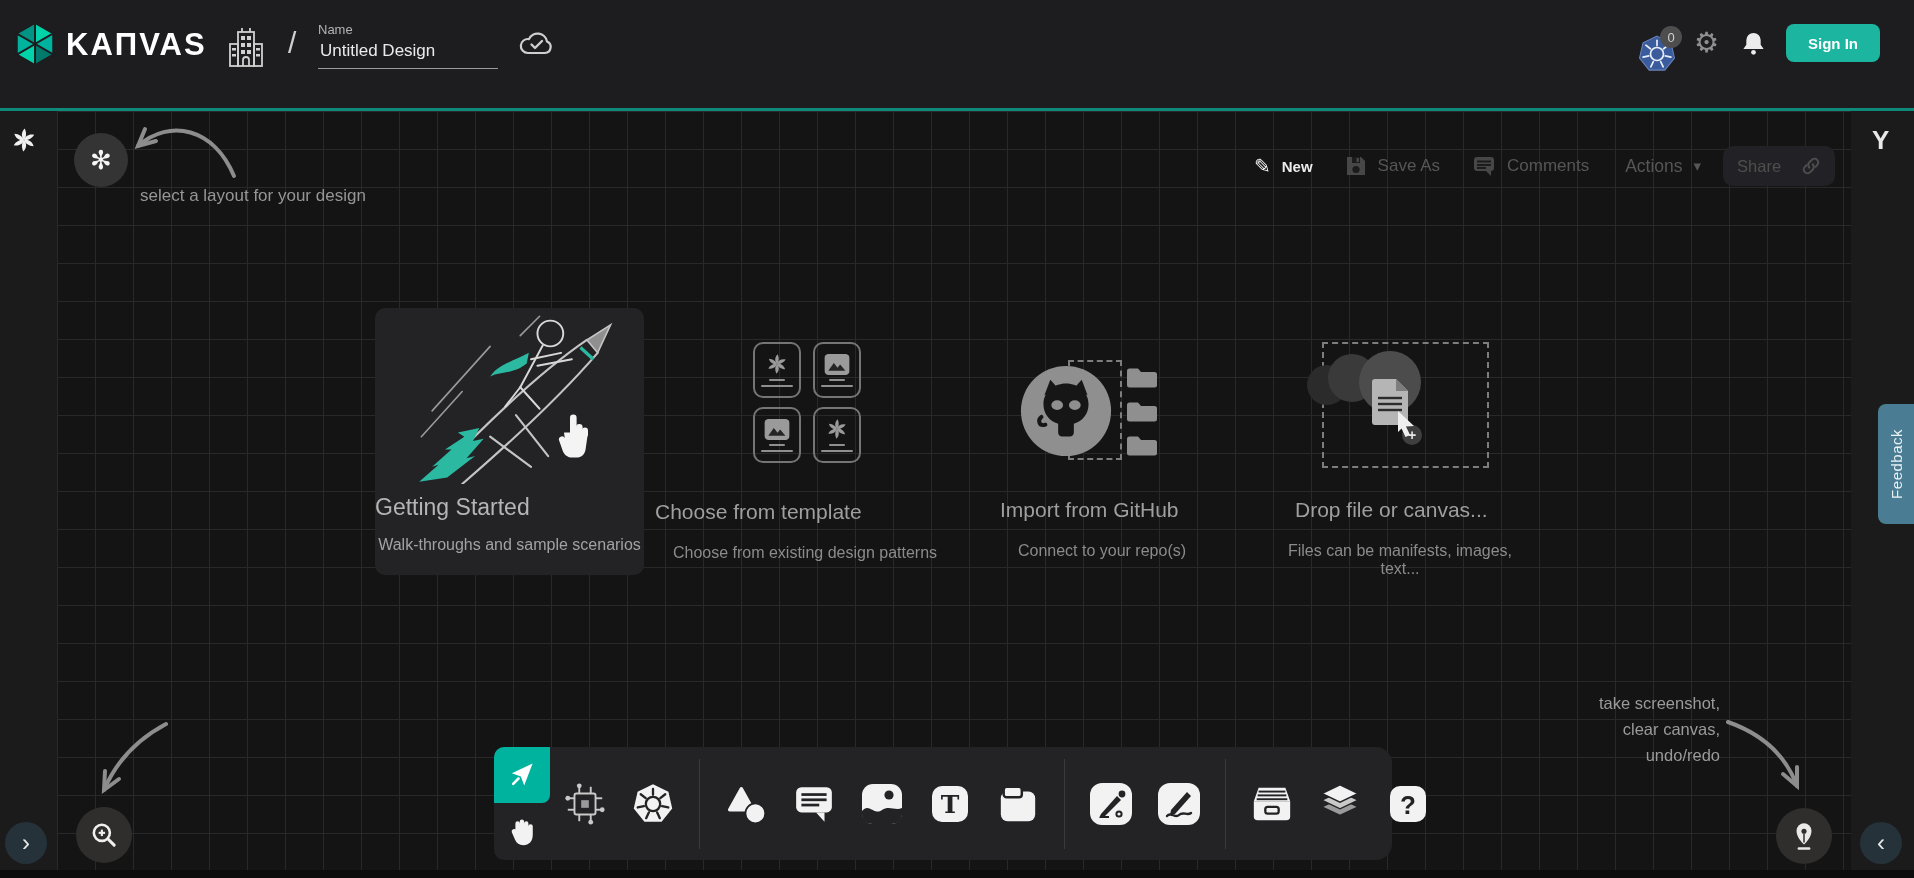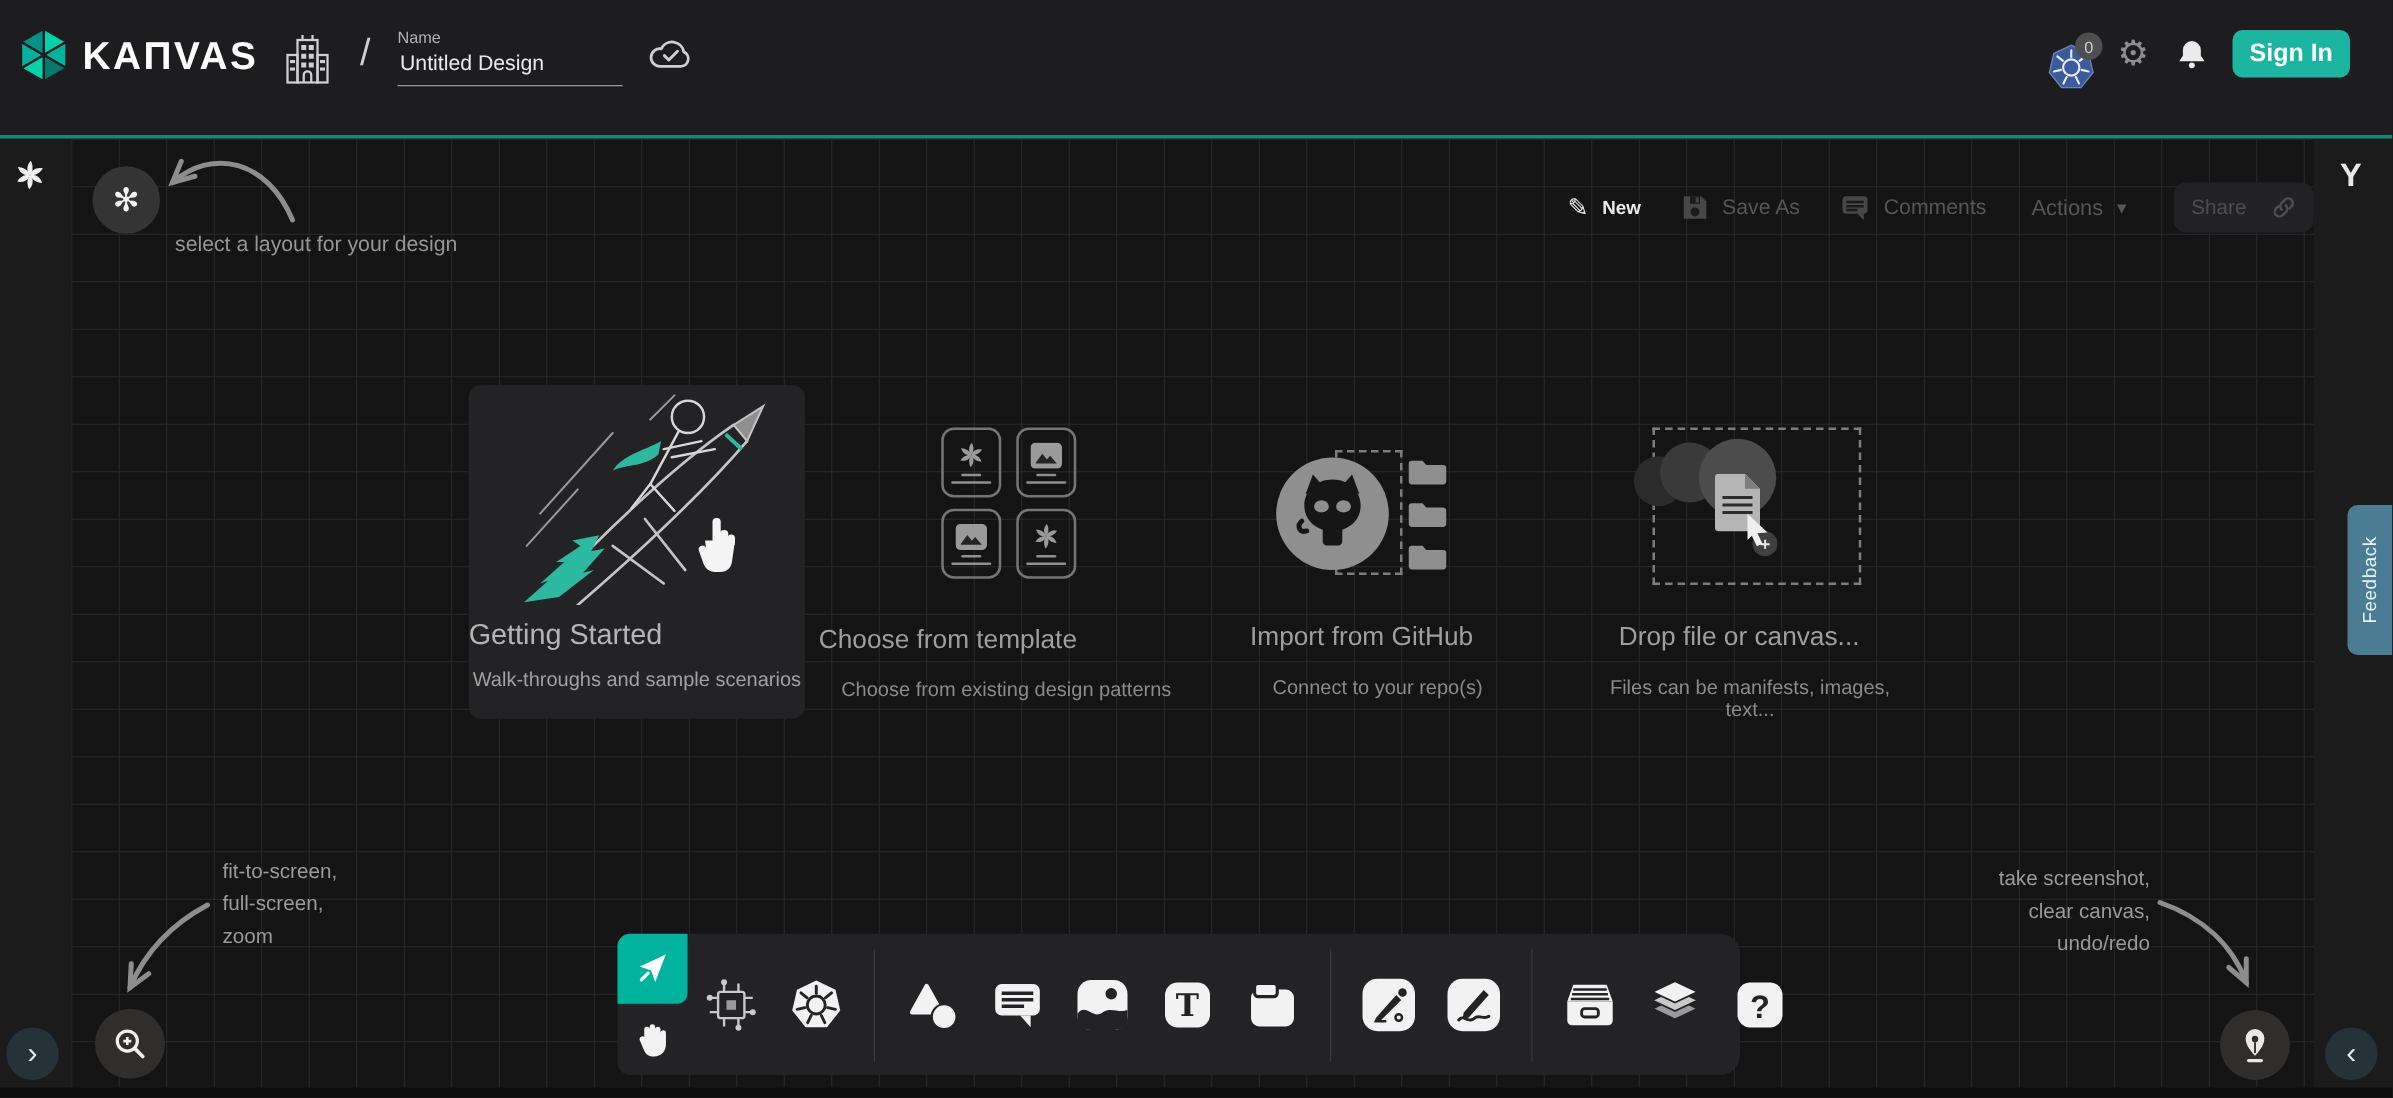--- a/index.html
+++ b/index.html
@@ -16,21 +16,21 @@
     font-size:17px;width:180px;padding:0 0 7px 2px;font-family:"Liberation Sans",sans-serif;outline:none}
   
   .tabs{position:absolute;left:953px;top:73px;height:35px;display:flex}
   .tab{display:flex;align-items:center;justify-content:center;gap:10px;height:35px;
     border-radius:9px 9px 0 0;font-size:16.5px;cursor:pointer}
   .tab.active{background:#1e3f39;color:#f2f2f2;width:122px}
   .tab.inactive{background:#232325;color:#5c5c5c;width:127px}
   .teal-line{position:absolute;left:0;top:108px;width:1914px;height:3px;background:#0f8a7a}
   
   .signin{position:absolute;left:1786px;top:24px;width:94px;height:38px;border-radius:8px;
-    background:#1cb5a0;color:#fff;font-size:20px;font-weight:bold;display:flex;align-items:center;
+    background:#1cb5a0;color:#fff;font-size:15px;font-weight:bold;display:flex;align-items:center;
     justify-content:center;cursor:pointer}
   .badge{position:absolute;left:22px;top:-2px;width:22px;height:22px;border-radius:50%;
     background:#4e4e4e;color:#cfcfcf;font-size:13px;display:flex;align-items:center;justify-content:center}
   
   .canvas{position:absolute;left:57px;top:111px;width:1794px;height:759px;background:#141414;
     background-image:linear-gradient(#292929 1px,transparent 1px),linear-gradient(90deg,#292929 1px,transparent 1px);
     background-size:38px 38px}
   .rail{position:absolute;top:111px;width:57px;height:759px;background:#1b1b1c}
   .rail.right{left:1851px;width:63px}
   .bottom-bar{position:absolute;left:0;top:870px;width:1914px;height:8px;background:#0c0c0c}
@@ -232,21 +232,21 @@
             <line x1="5" y1="11" x2="19" y2="11"></line>
             <line x1="5" y1="14" x2="14" y2="14"></line>
         </g>
       </svg>
       <span class="lbl">Comments</span>
     </div>
     <div class="menu-item" style="margin-left:36px">
       <span class="lbl" style="font-size:17.5px">Actions</span>
       <span style="color:#565656;font-size:15px">▾</span>
     </div>
-    <div class="share-pill" style="margin-left:38px">
+    <div class="share-pill" style="margin-left:22px">
       <span>Share</span>
       <svg width="20" height="20" viewBox="0 0 24 24">
         <g fill="none" stroke="#4e4e4e" stroke-width="2.4" stroke-linecap="round">
           <path d="M10 14a4.5 4.5 0 010-6.4l3-3a4.5 4.5 0 016.4 6.4l-2 2"></path>
           <path d="M14 10a4.5 4.5 0 010 6.4l-3 3a4.5 4.5 0 01-6.4-6.4l2-2"></path>
         </g>
       </svg>
     </div>
   </div>
 
@@ -360,25 +360,20 @@
           <line x1="6" y1="31" x2="30" y2="31"></line>
       </g>
       <circle cx="40" cy="56" r="10" fill="#3f3f3f"></circle>
       <text x="40" y="61" text-anchor="middle" font-size="14" font-weight="bold" fill="#e8e8e8">+</text>
       <polygon points="26,32 42,47 34,47.5 38,56 33.5,58 29.5,49.5 26,53" fill="#efefef"></polygon>
     </svg>
     <div class="card-title" style="left:1295px;top:498px;width:210px;color:#9f9f9f;font-size:21px">Drop file or canvas...</div>
     <div class="card-sub" style="left:1270px;top:542px;width:260px">Files can be manifests, images, text...</div>
   </div>
 
-  <div class="abs hint-sm" style="left:178px;top:684px">
-    <div>fit-to-screen,</div>
-    <div>full-screen,</div>
-    <div>zoom</div>
-  </div>
 
   <div class="abs hint-sm" style="left:1520px;top:690px;width:200px;text-align:right">
     <div>take screenshot,</div>
     <div>clear canvas,</div>
     <div>undo/redo</div>
   </div>
 
   <div class="circle-btn dim-circle" style="left:76px;top:807px;width:56px;height:56px">
     <svg width="30" height="30" viewBox="0 0 28 28">
       <circle cx="12" cy="12" r="7.5" fill="none" stroke="#f0f0f0" stroke-width="2.4"></circle>

